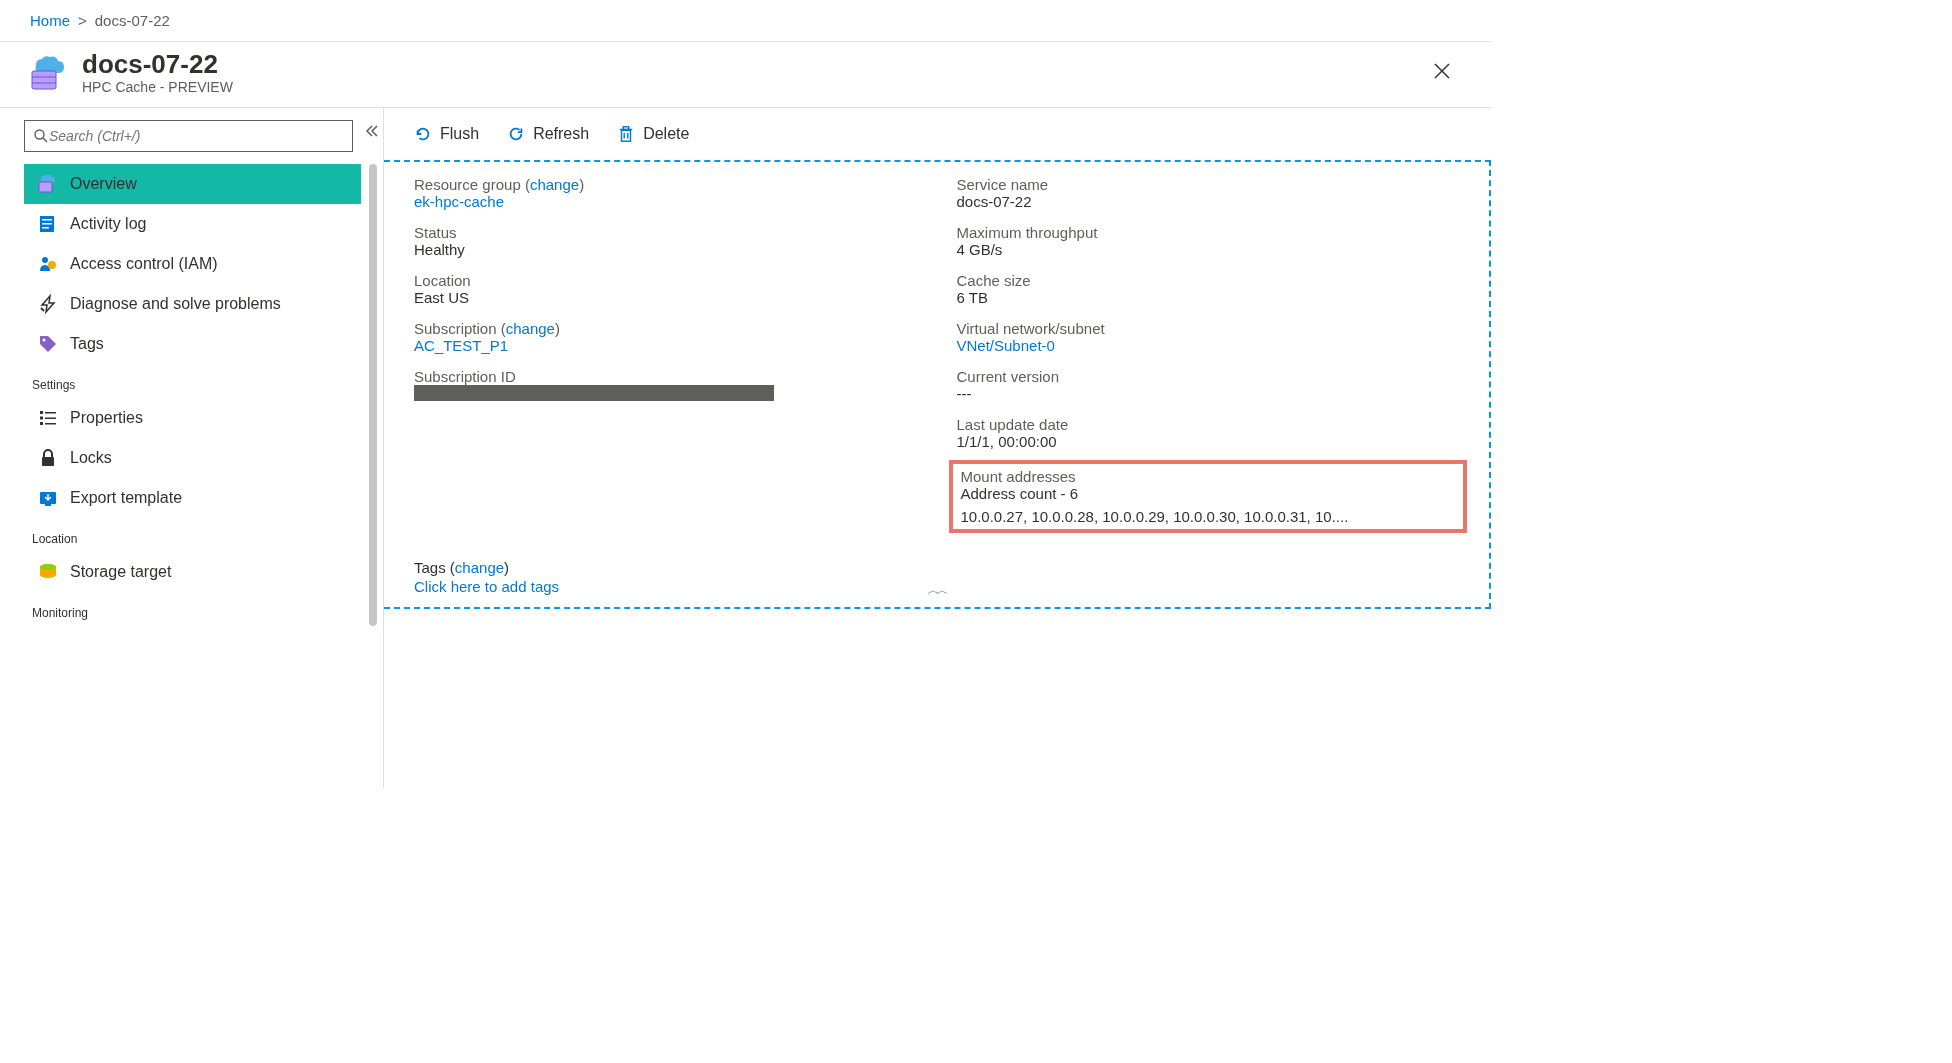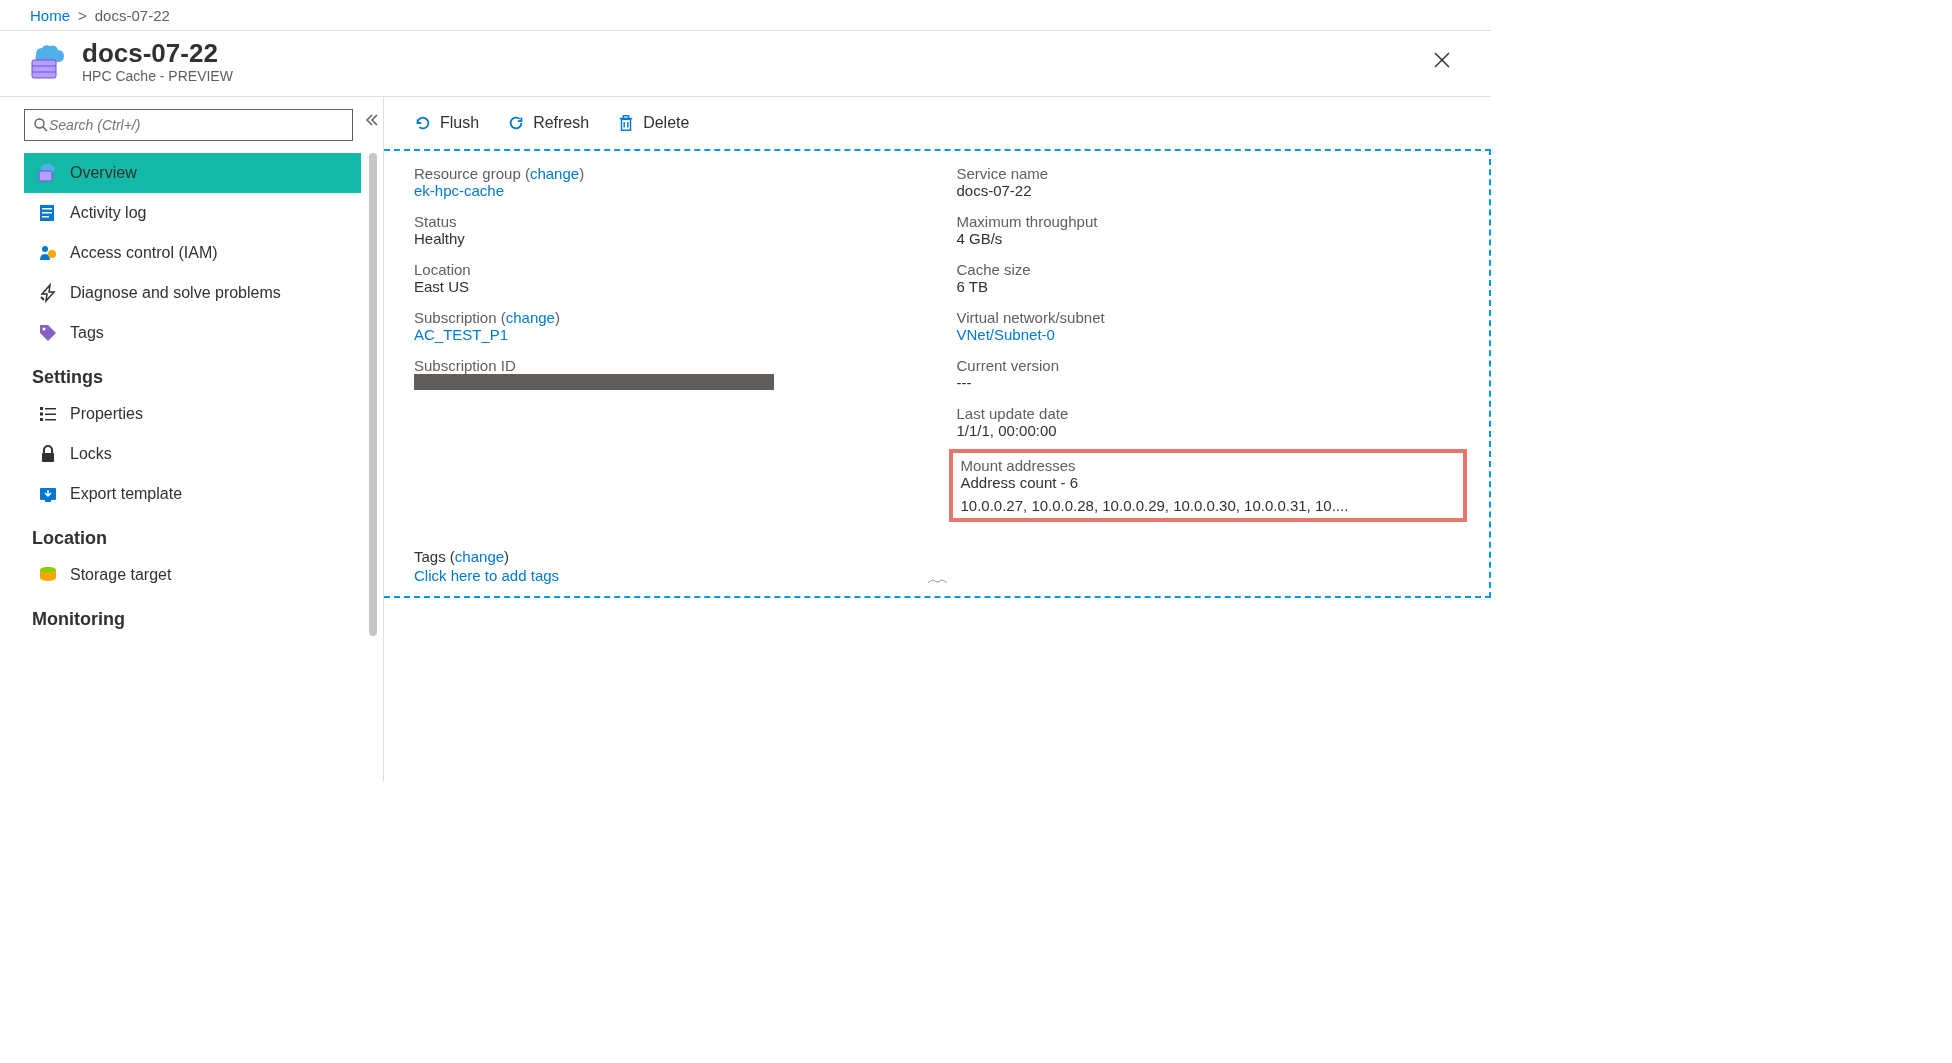--- a/index.html
+++ b/index.html
@@ -13,21 +13,21 @@
     overflow: hidden;
   }
   
   .breadcrumb {
     display: flex;
     align-items: center;
     gap: 8px;
     padding: 8px 30px;
     font-size: 15px;
     border-bottom: 1px solid #e1dfdd;
-    height: 31px;
+    height: 42px;
   }
   .breadcrumb a { color: #0078d4; text-decoration: none; }
   .breadcrumb .sep { color: #605e5c; }
   .breadcrumb .current { color: #605e5c; }
 
   
   .header {
     display: flex;
     align-items: center;
     padding: 6px 30px 10px 30px;
@@ -73,21 +73,21 @@
     background:#c8c6c4; border-radius:4px;
   }
   .nav-item {
     display: flex; align-items: center; gap: 12px;
     padding: 10px 14px; font-size: 16px; cursor: pointer;
     margin-right: 16px;
   }
   .nav-item.selected { background: #14b8a6; }
   .nav-item .icon { width: 20px; height: 20px; flex-shrink:0; display:flex; align-items:center; justify-content:center; }
   .nav-group-header {
-    font-size: 18px; font-weight: 700; padding: 14px 0 6px 8px;
+    font-size: 12px; font-weight: 400; padding: 14px 0 6px 8px;
   }
 
   .content {
     flex: 1; position: relative;
     border-left: 1px solid #e1dfdd;
   }
   .toolbar {
     display: flex; align-items: center; gap: 28px;
     padding: 12px 30px; height: 52px;
   }

